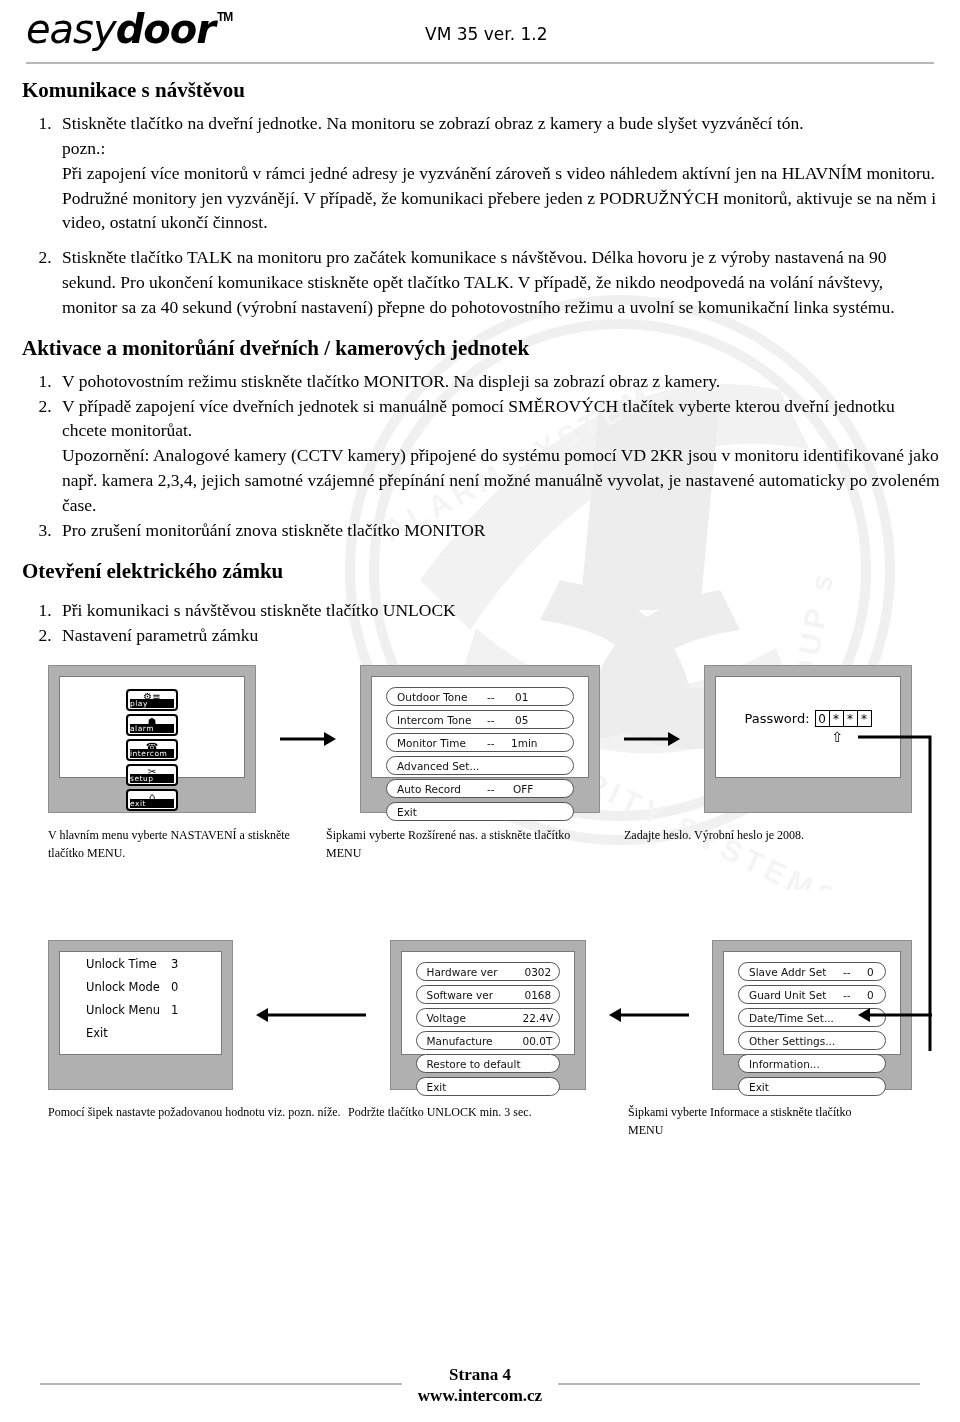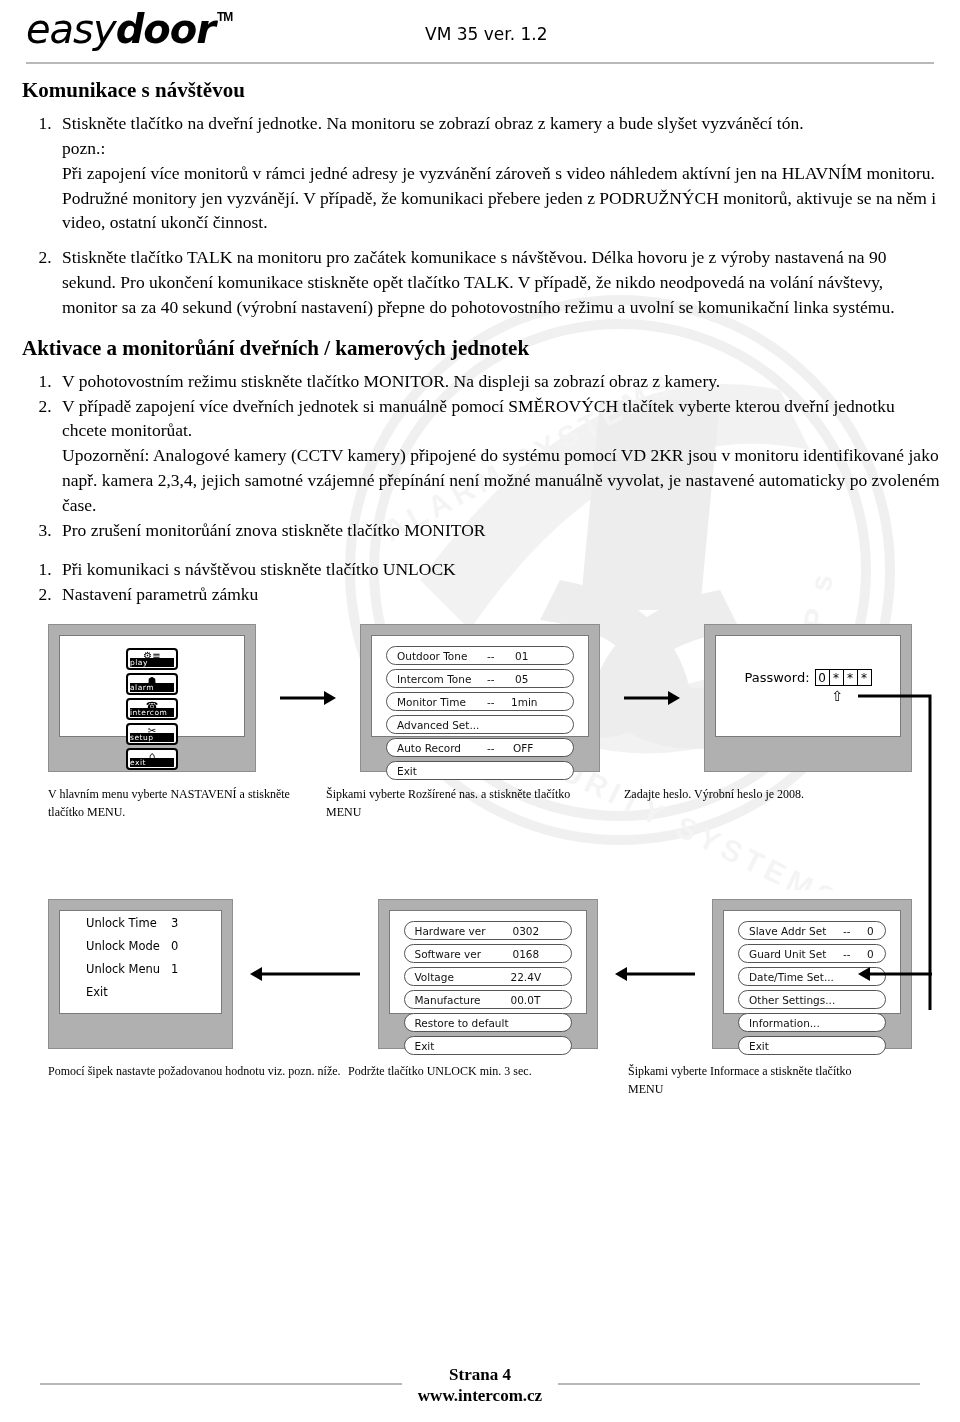--- a/index.html
+++ b/index.html
@@ -281,20 +281,21 @@
     </li>
     <li>
       <p>V případě zapojení více dveřních jednotek si manuálně pomocí SMĚROVÝCH tlačítek vyberte kterou dveřní jednotku chcete monitorůat.</p>
       <p class="indent">Upozornění: Analogové kamery (CCTV kamery) připojené do systému pomocí VD 2KR jsou v monitoru identifikované jako např. kamera 2,3,4, jejich samotné  vzájemné přepínání není možné manuálně vyvolat, je nastavené automaticky po zvoleném čase.</p>
     </li>
     <li>
       <p>Pro zrušení monitorůání znova stiskněte tlačítko MONITOR</p>
     </li>
   </ol>
 
+  <h2 class="sec" style="margin-top:16px">Otevření elektrického zámku</h2>
   <ol class="steps" style="margin-top:14px">
     <li>
       <p>Při komunikaci s návštěvou stiskněte tlačítko UNLOCK</p>
     </li>
     <li>
       <p>Nastavení parametrů zámku</p>
     </li>
   </ol>
 
   <div class="diagram">
@@ -429,21 +430,21 @@
         </div>
       </div>
 
       <div class="arrow">
         <svg width="110" height="18">
             <line x1="12" y1="9" x2="110" y2="9" stroke="#000" stroke-width="3"></line>
             <polygon points="12,2 0,9 12,16" fill="#000"></polygon>
           </svg>
       </div>
 
-      <div class="monitor" style="width:220px;height:150px;">
+      <div class="monitor" style="width:196px;height:150px;">
         <div class="screen">
           <div class="pill-list">
             <div class="pill">
               <span class="label">Hardware ver</span>
               <span class="val" style="left:108px">0302</span>
             </div>
             <div class="pill">
               <span class="label">Software ver</span>
               <span class="val" style="left:108px">0168</span>
             </div>

